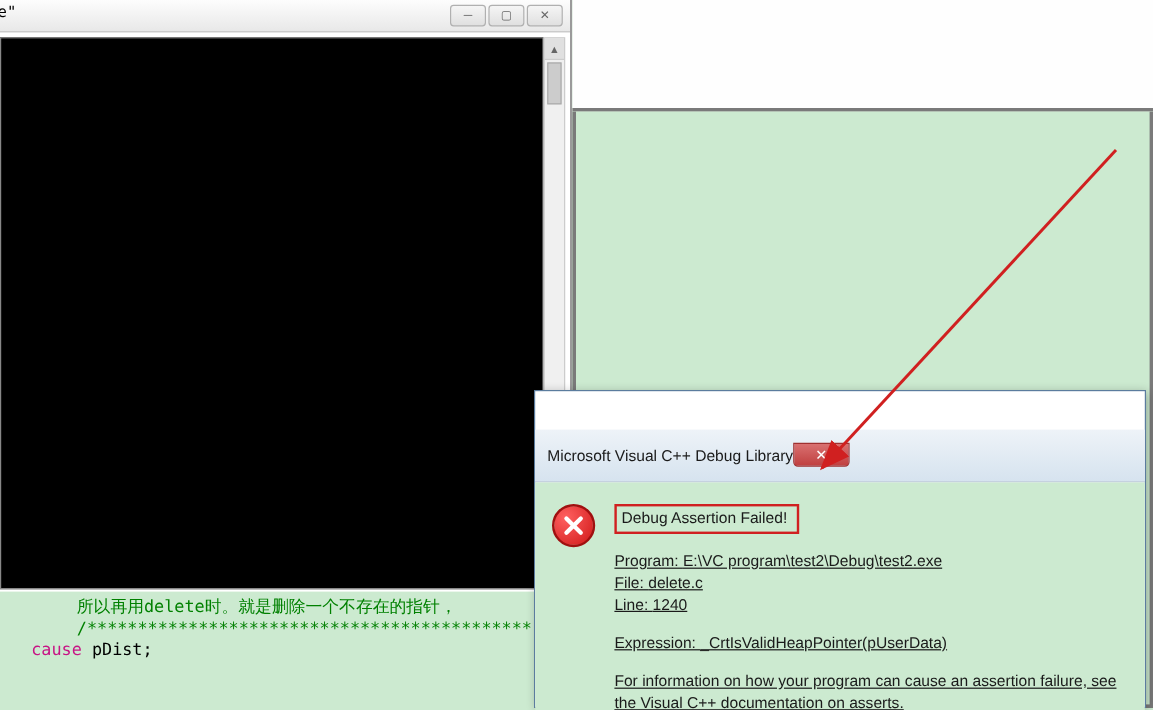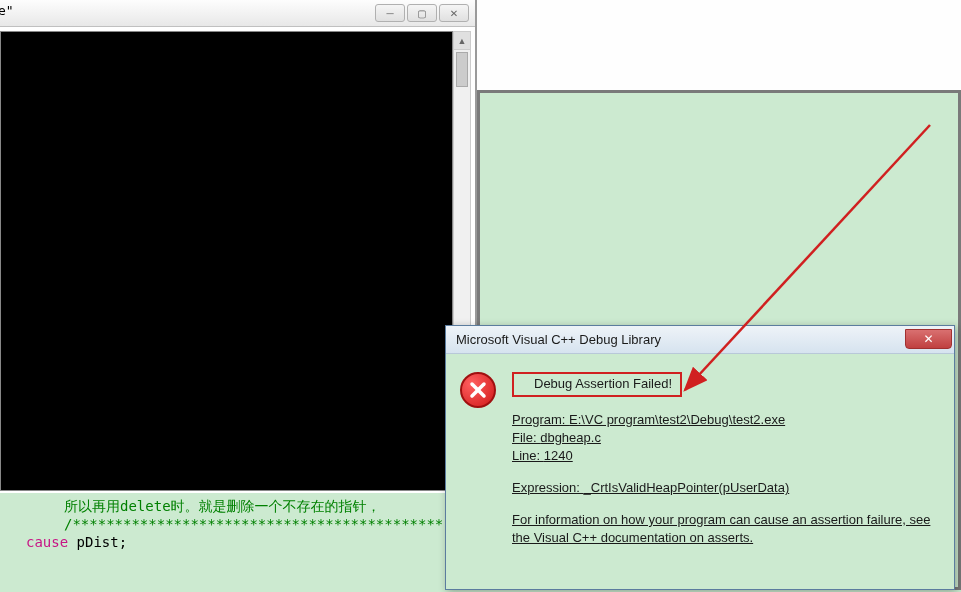--- a/index.html
+++ b/index.html
@@ -158,27 +158,27 @@
       left: 445px;
       top: 325px;
       width: 510px;
       height: 265px;
       background: #fff;
       border: 1px solid #5b7c9e;
       box-shadow: 2px 2px 8px rgba(0,0,0,0.3);
     }
     
     .dialog-titlebar {
-      height: 28px;
+      height: 44px;
       background: linear-gradient(to bottom, #eef3f8, #d6e3ef);
       border-bottom: 1px solid #b8c8d8;
       display: flex;
       align-items: center;
-      justify-content: space-between;
       padding: 0 0 0 10px;
+      margin-top: 32px;
     }
     
     .dialog-title {
       color: #1a1a1a;
       font-size: 13px;
     }
     
     .dialog-close-btn {
       width: 47px;
       height: 20px;
@@ -226,21 +226,21 @@
     }
     
     .dialog-heading {
       font-weight: normal;
       margin-bottom: 14px;
       display: inline-block;
     }
     
     .dialog-heading-box {
       border: 2px solid #d02020;
-      padding: 1px 8px 2px 20px;
+      padding: 1px 8px 2px 4px;
       display: inline-block;
     }
     
     .dialog-text-block {
       margin-bottom: 14px;
       text-decoration: underline;
     }
     
     .dialog-line {
       display: block;
@@ -305,21 +305,21 @@
           <line x1="17" y1="5" x2="5" y2="17" stroke="#fff" stroke-width="3.5" stroke-linecap="round"></line>
         </svg>
       </div>
     </div>
     <div class="dialog-content">
       <div class="dialog-heading">
         <span class="dialog-heading-box">Debug Assertion Failed!</span>
       </div>
       <div class="dialog-text-block">
         <span class="dialog-line"><span>Program: </span><span>E:\VC program\test2\Debug\test2.exe</span></span>
-        <span class="dialog-line"><span>File: </span><span>dbgheap.c</span></span>
+        <span class="dialog-line"><span>File: </span><span>delete.c</span></span>
         <span class="dialog-line"><span>Line: </span><span>1240</span></span>
       </div>
       <div class="dialog-text-block">
         <span class="dialog-line"><span>Expression: </span><span>_CrtIsValidHeapPointer(pUserData)</span></span>
       </div>
       <div class="dialog-text-block">For information on how your program can cause an assertion failure, see the Visual C++ documentation on asserts.</div>
     </div>
   </div>
 </div>
 

